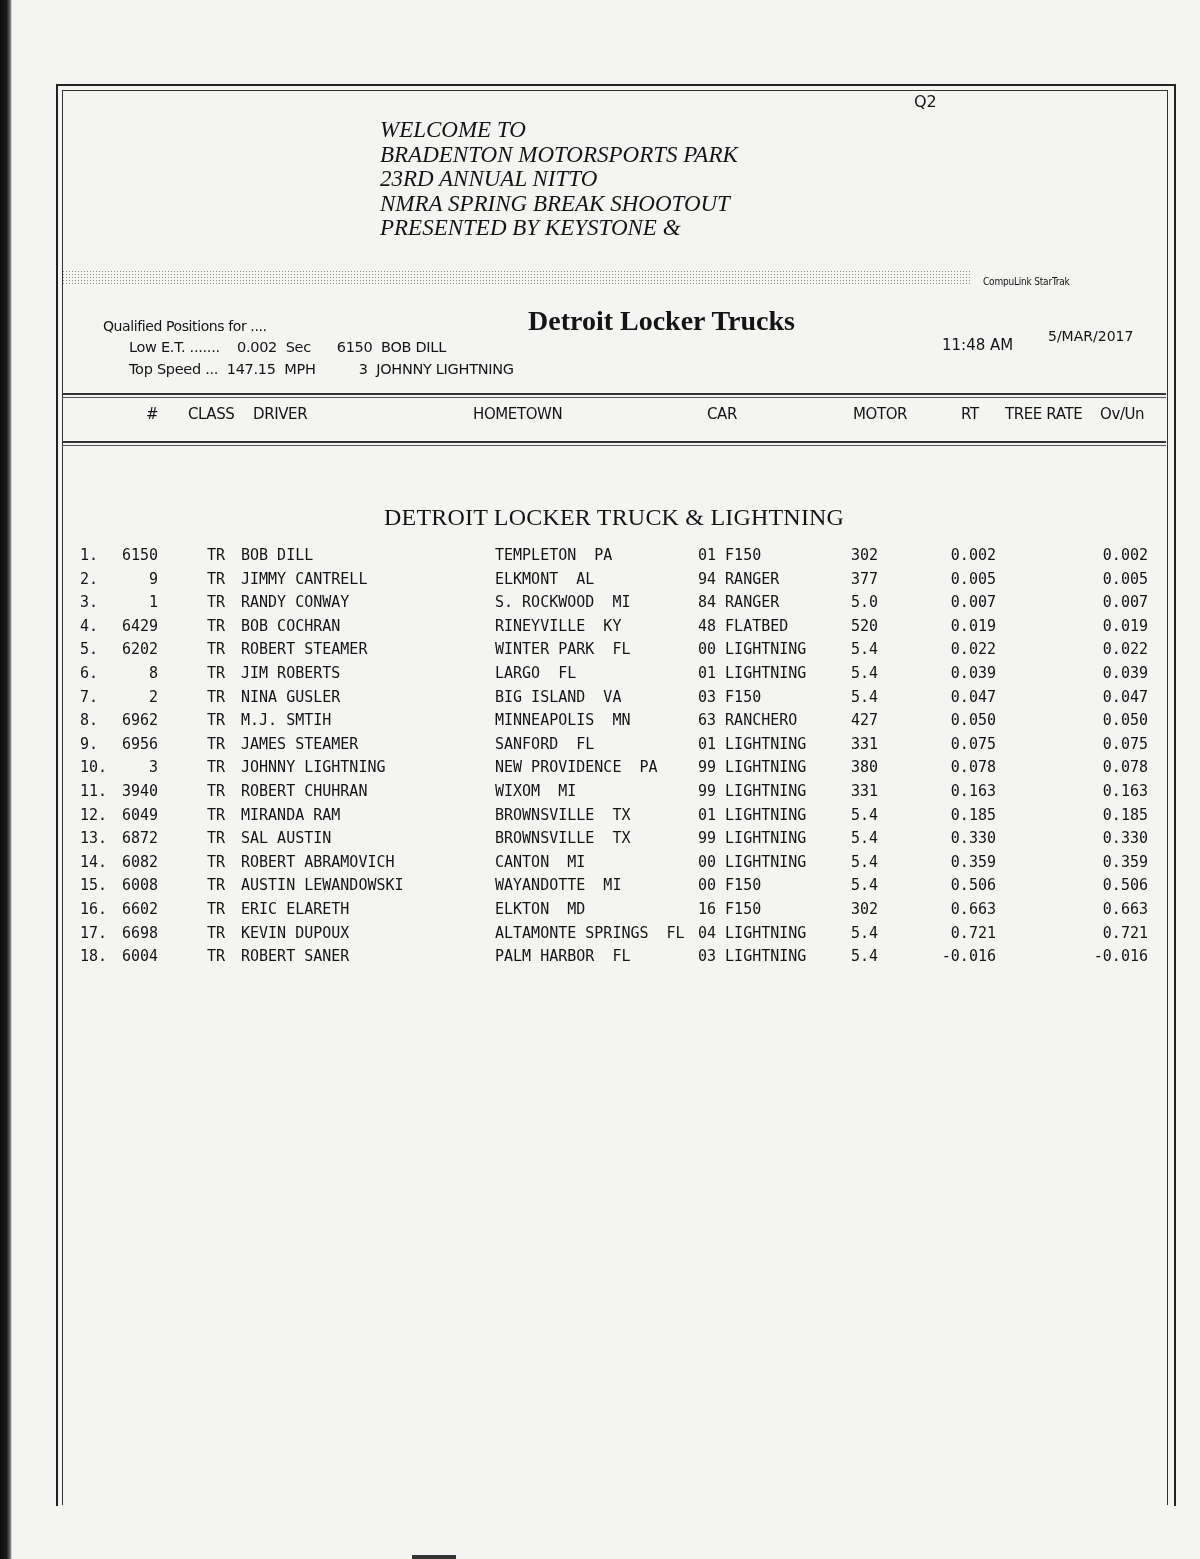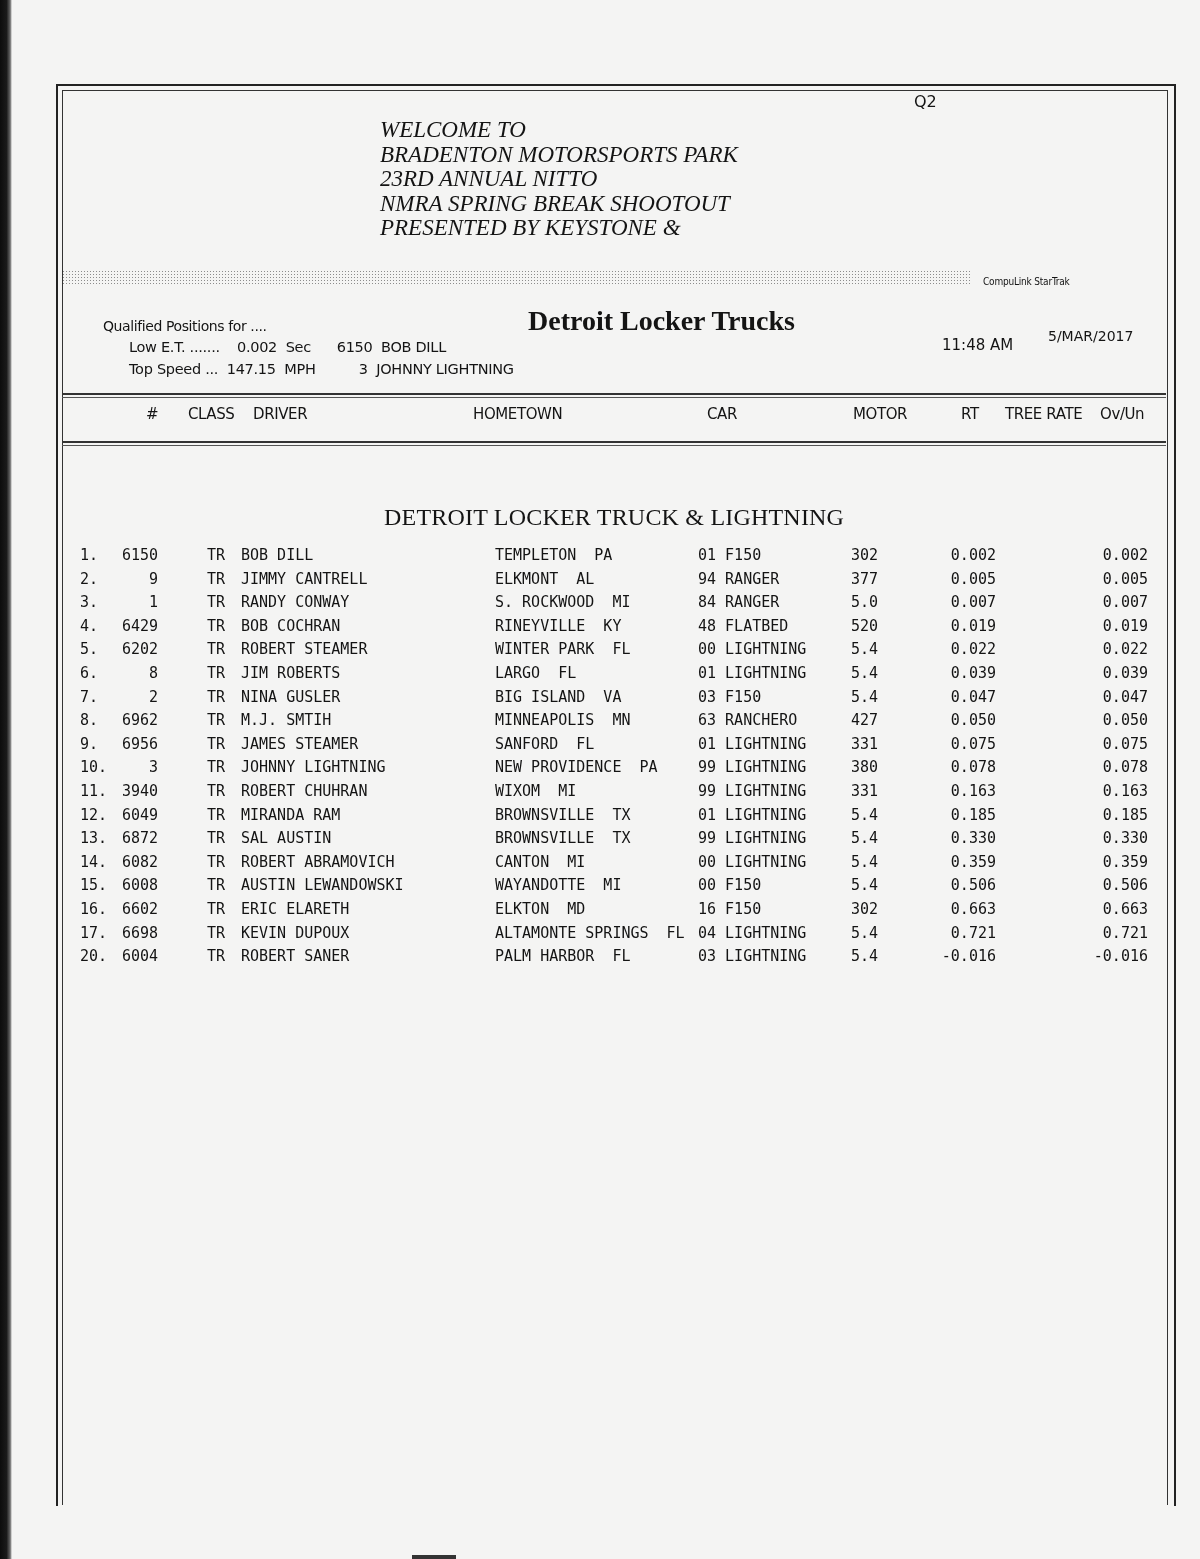--- a/index.html
+++ b/index.html
@@ -300,21 +300,21 @@
       <span class="c-num">6698</span>
       <span class="c-class">TR</span>
       <span class="c-driver">KEVIN DUPOUX</span>
       <span class="c-home">ALTAMONTE SPRINGS  FL</span>
       <span class="c-car">04 LIGHTNING</span>
       <span class="c-motor">5.4</span>
       <span class="c-rt">0.721</span>
       <span class="c-ovun">0.721</span>
     </div>
     <div class="row">
-      <span class="c-pos">20.</span>
+      <span class="c-pos">18.</span>
       <span class="c-num">6004</span>
       <span class="c-class">TR</span>
       <span class="c-driver">ROBERT SANER</span>
       <span class="c-home">PALM HARBOR  FL</span>
       <span class="c-car">03 LIGHTNING</span>
       <span class="c-motor">5.4</span>
       <span class="c-rt">-0.016</span>
       <span class="c-ovun">-0.016</span>
     </div>
   </div>

